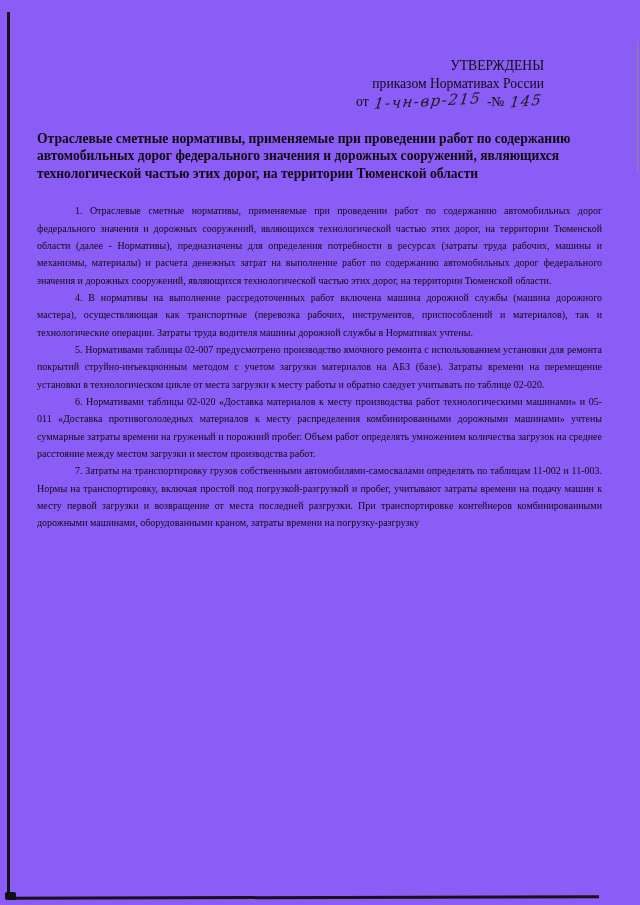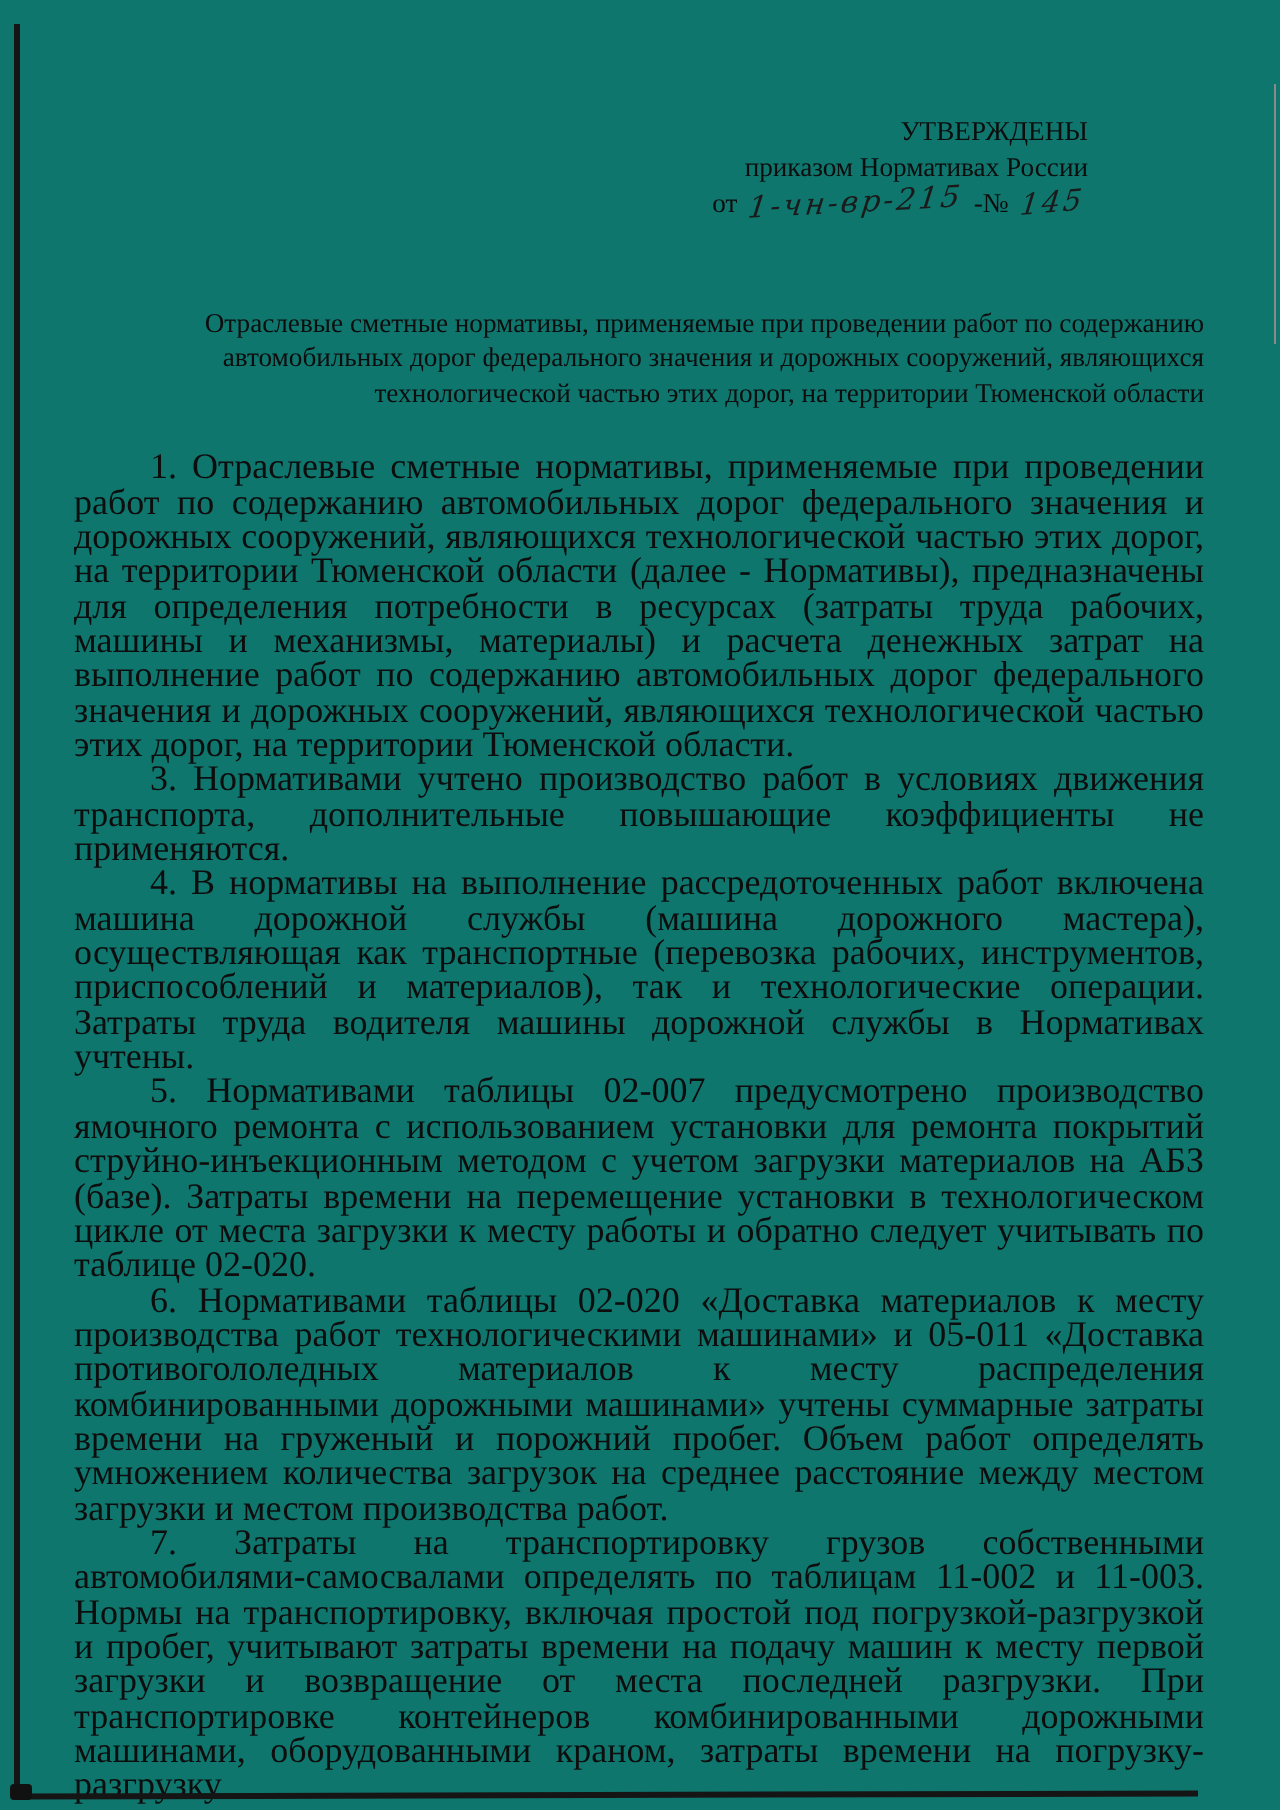--- a/index.html
+++ b/index.html
@@ -4,21 +4,21 @@
 <style>
   html, body {
     margin: 0;
     padding: 0;
     background: #ffffff;
   }
   .page {
     position: relative;
     width: 640px;
     height: 905px;
-    background: #0f766e;
+    background: #8b5cf6;
     overflow: hidden;
     font-family: "Liberation Serif", "DejaVu Serif", serif;
     color: #0d0d0d;
     box-sizing: border-box;
     padding: 57px 38px 0 37px;
   }
   
   .scan-edge-left {
     position: absolute;
     left: 7px;
@@ -73,30 +73,30 @@
     transform: rotate(-3deg) skewX(-10deg);
     color: #1a1a1a;
     margin: 0 2px;
   }
   .handwritten.small {
     font-size: 14.5px;
     transform: rotate(-5deg) skewX(-12deg);
   }
 
   .doc-title {
-    margin: 41px 0 0 0;
+    margin: 19px 0 0 0;
     font-size: 13.6px;
     line-height: 17.6px;
-    font-weight: normal;
-    text-align: right;
+    font-weight: bold;
+    text-align: left;
   }
 
   .body-text {
     margin-top: 20px;
-    font-size: 18px;
+    font-size: 10px;
     line-height: 17.35px;
     text-align: justify;
   }
   .para {
     margin: 0;
     text-indent: 38px;
   }
 </style>
 </head>
 <body>
@@ -116,20 +116,19 @@
       <span class="handwritten">1-чн-вр-215</span>
       <span>-№</span>
       <span class="handwritten small">145</span>
     </div>
   </div>
 
   <h1 class="doc-title">Отраслевые сметные нормативы, применяемые при проведении работ по содержанию автомобильных дорог федерального значения и дорожных сооружений, являющихся технологической частью этих дорог,  на территории Тюменской области</h1>
 
   <div class="body-text">
     <p class="para">1. Отраслевые сметные нормативы, применяемые при проведении работ по содержанию автомобильных дорог федерального значения и дорожных сооружений, являющихся технологической частью этих дорог, на территории Тюменской области (далее - Нормативы), предназначены для определения потребности в ресурсах (затраты труда рабочих, машины и механизмы, материалы) и расчета денежных затрат на выполнение работ по содержанию автомобильных дорог федерального значения и дорожных сооружений, являющихся технологической частью этих дорог, на территории Тюменской области.</p>
-    <p class="para">3. Нормативами учтено производство работ в условиях движения транспорта, дополнительные повышающие коэффициенты не применяются.</p>
     <p class="para">4. В нормативы на выполнение рассредоточенных работ включена машина дорожной службы (машина дорожного мастера), осуществляющая как транспортные (перевозка рабочих, инструментов, приспособлений и материалов), так и технологические операции. Затраты труда водителя машины дорожной службы в Нормативах учтены.</p>
     <p class="para">5. Нормативами таблицы 02-007 предусмотрено производство ямочного ремонта с использованием установки для ремонта покрытий струйно-инъекционным методом с учетом загрузки материалов на АБЗ (базе). Затраты времени на перемещение установки в технологическом цикле от места загрузки к месту работы и обратно следует учитывать по таблице 02-020.</p>
     <p class="para">6. Нормативами таблицы 02-020 «Доставка материалов к месту производства работ технологическими машинами» и 05-011 «Доставка противогололедных материалов к месту распределения комбинированными дорожными машинами» учтены суммарные затраты времени на груженый и порожний пробег. Объем работ определять умножением количества загрузок на среднее расстояние между местом загрузки и местом производства работ.</p>
     <p class="para">7. Затраты на транспортировку грузов собственными автомобилями-самосвалами определять по таблицам 11-002 и 11-003. Нормы на транспортировку, включая простой под погрузкой-разгрузкой и пробег, учитывают затраты времени на подачу машин к месту первой загрузки и возвращение от места последней разгрузки. При транспортировке контейнеров комбинированными дорожными машинами, оборудованными краном, затраты времени на погрузку-разгрузку</p>
   </div>
 
 </div>
 
 </body></html>

